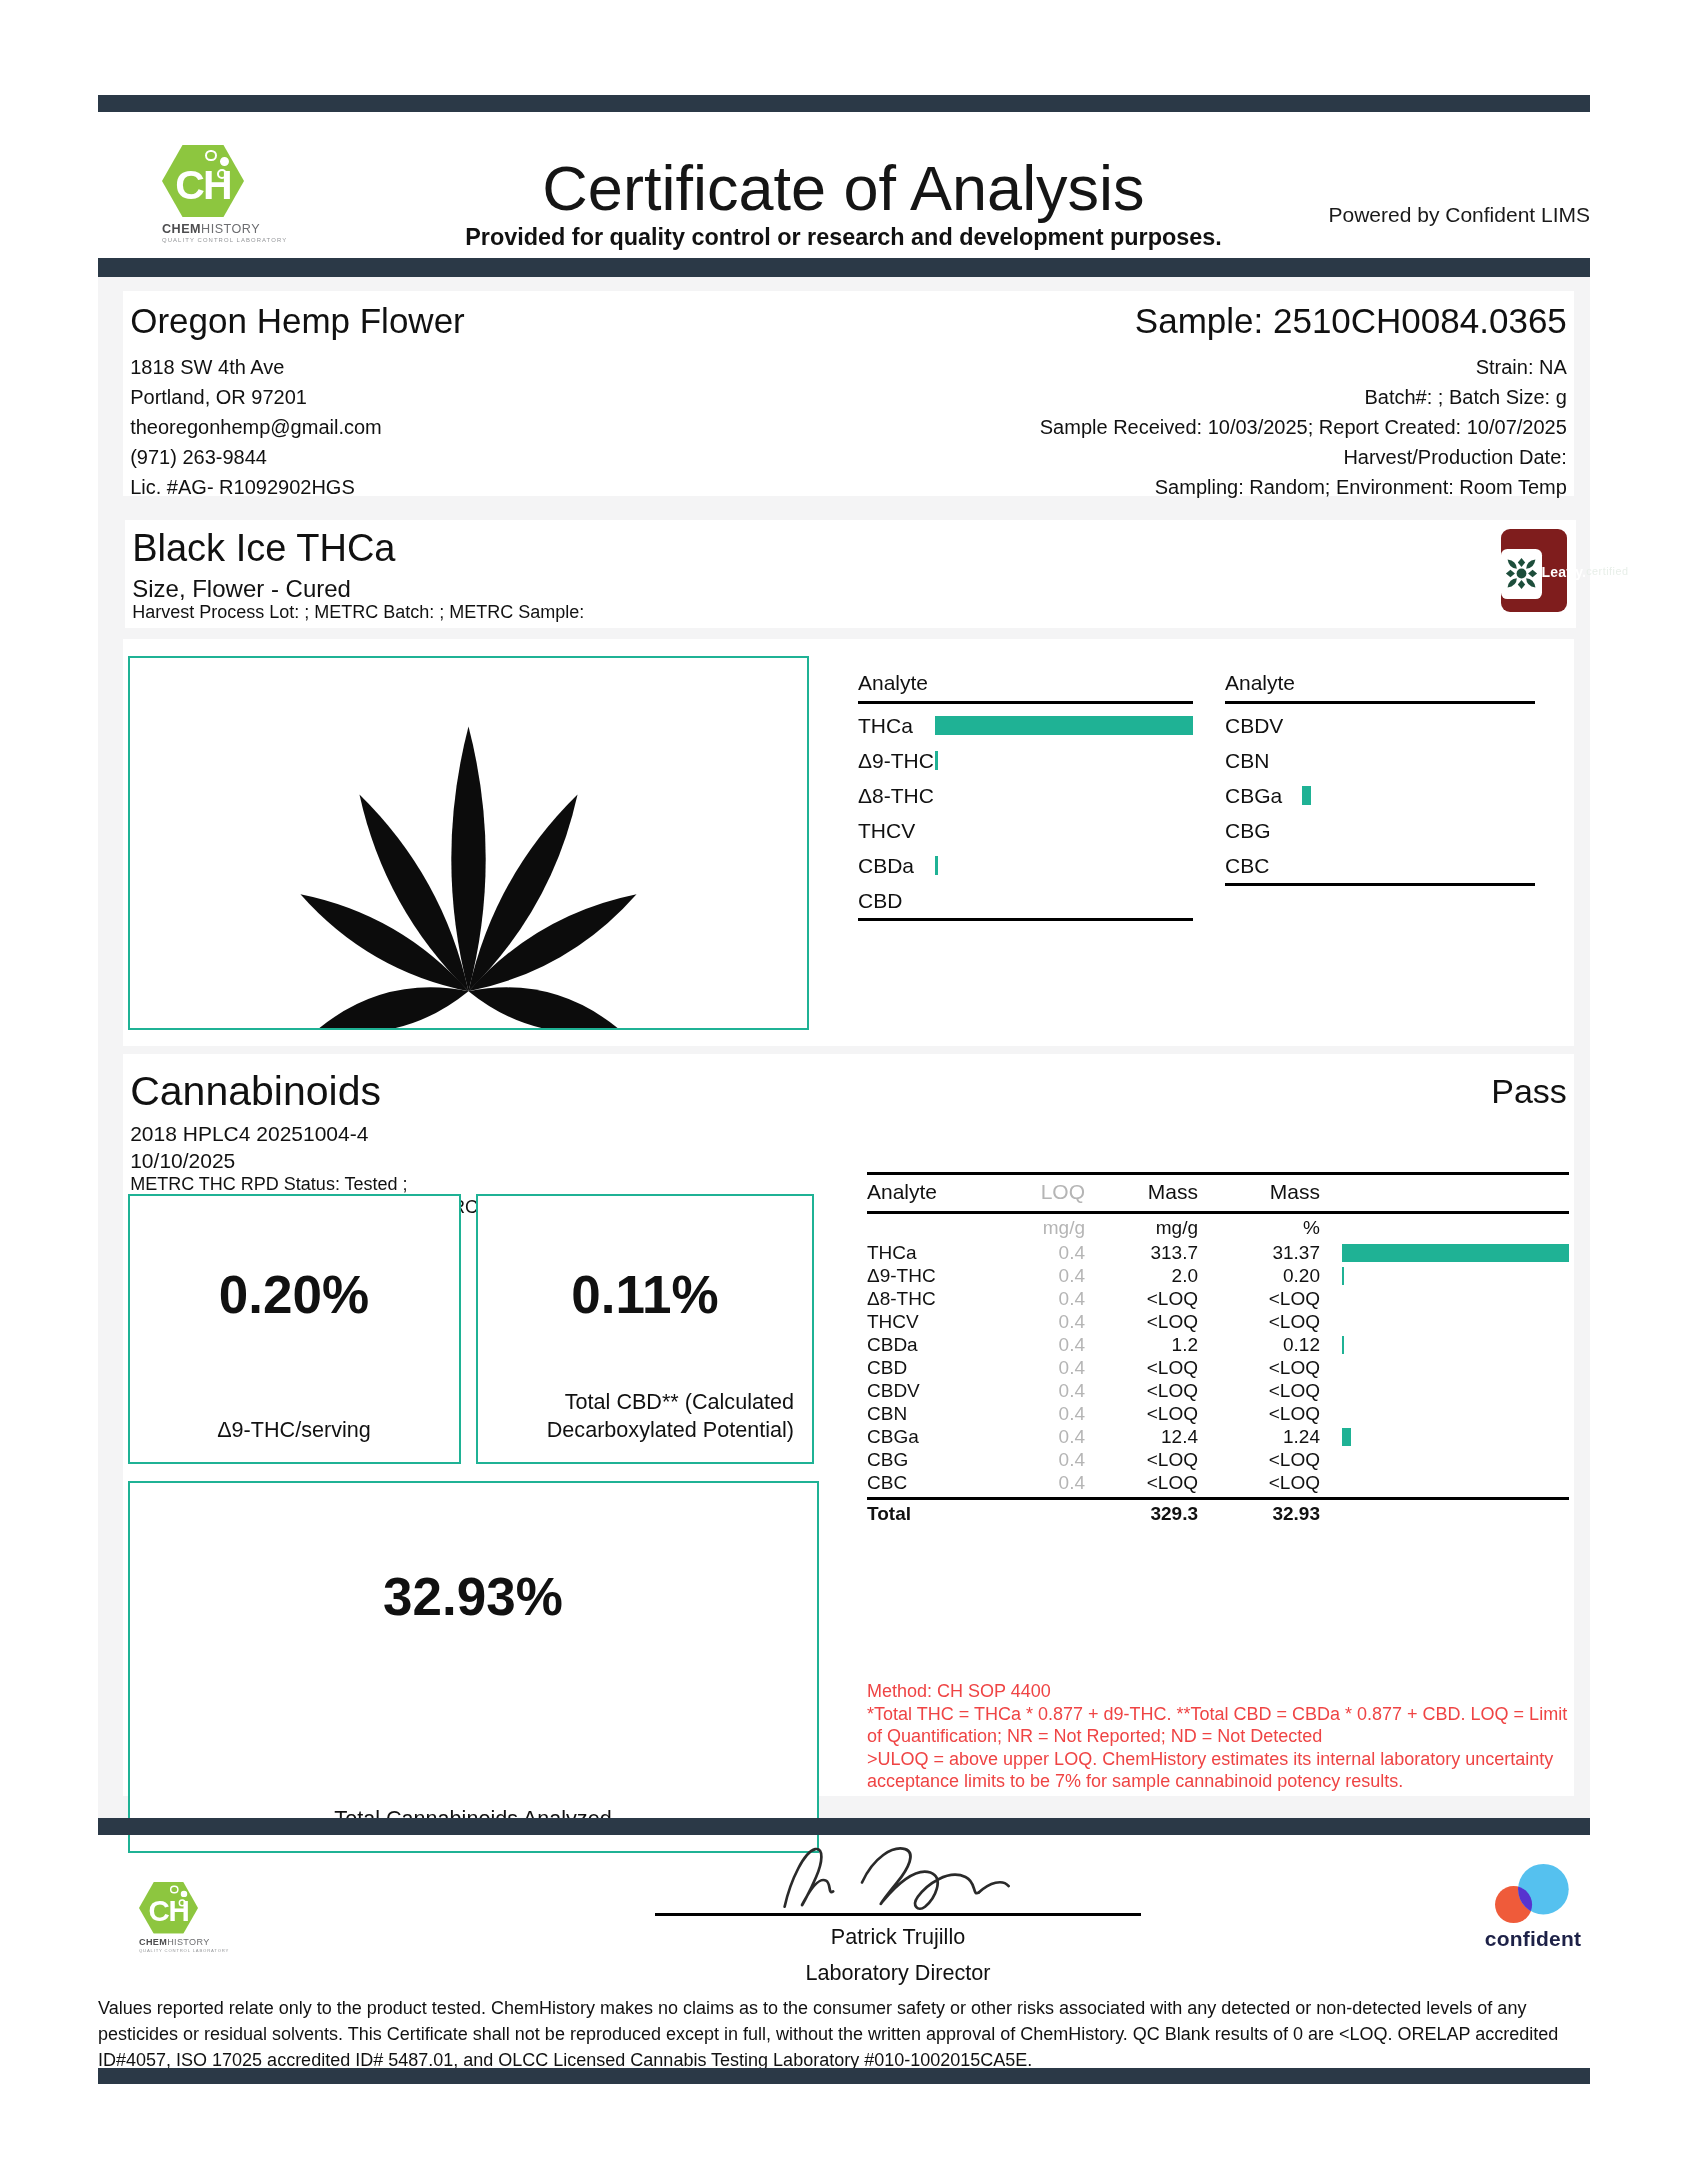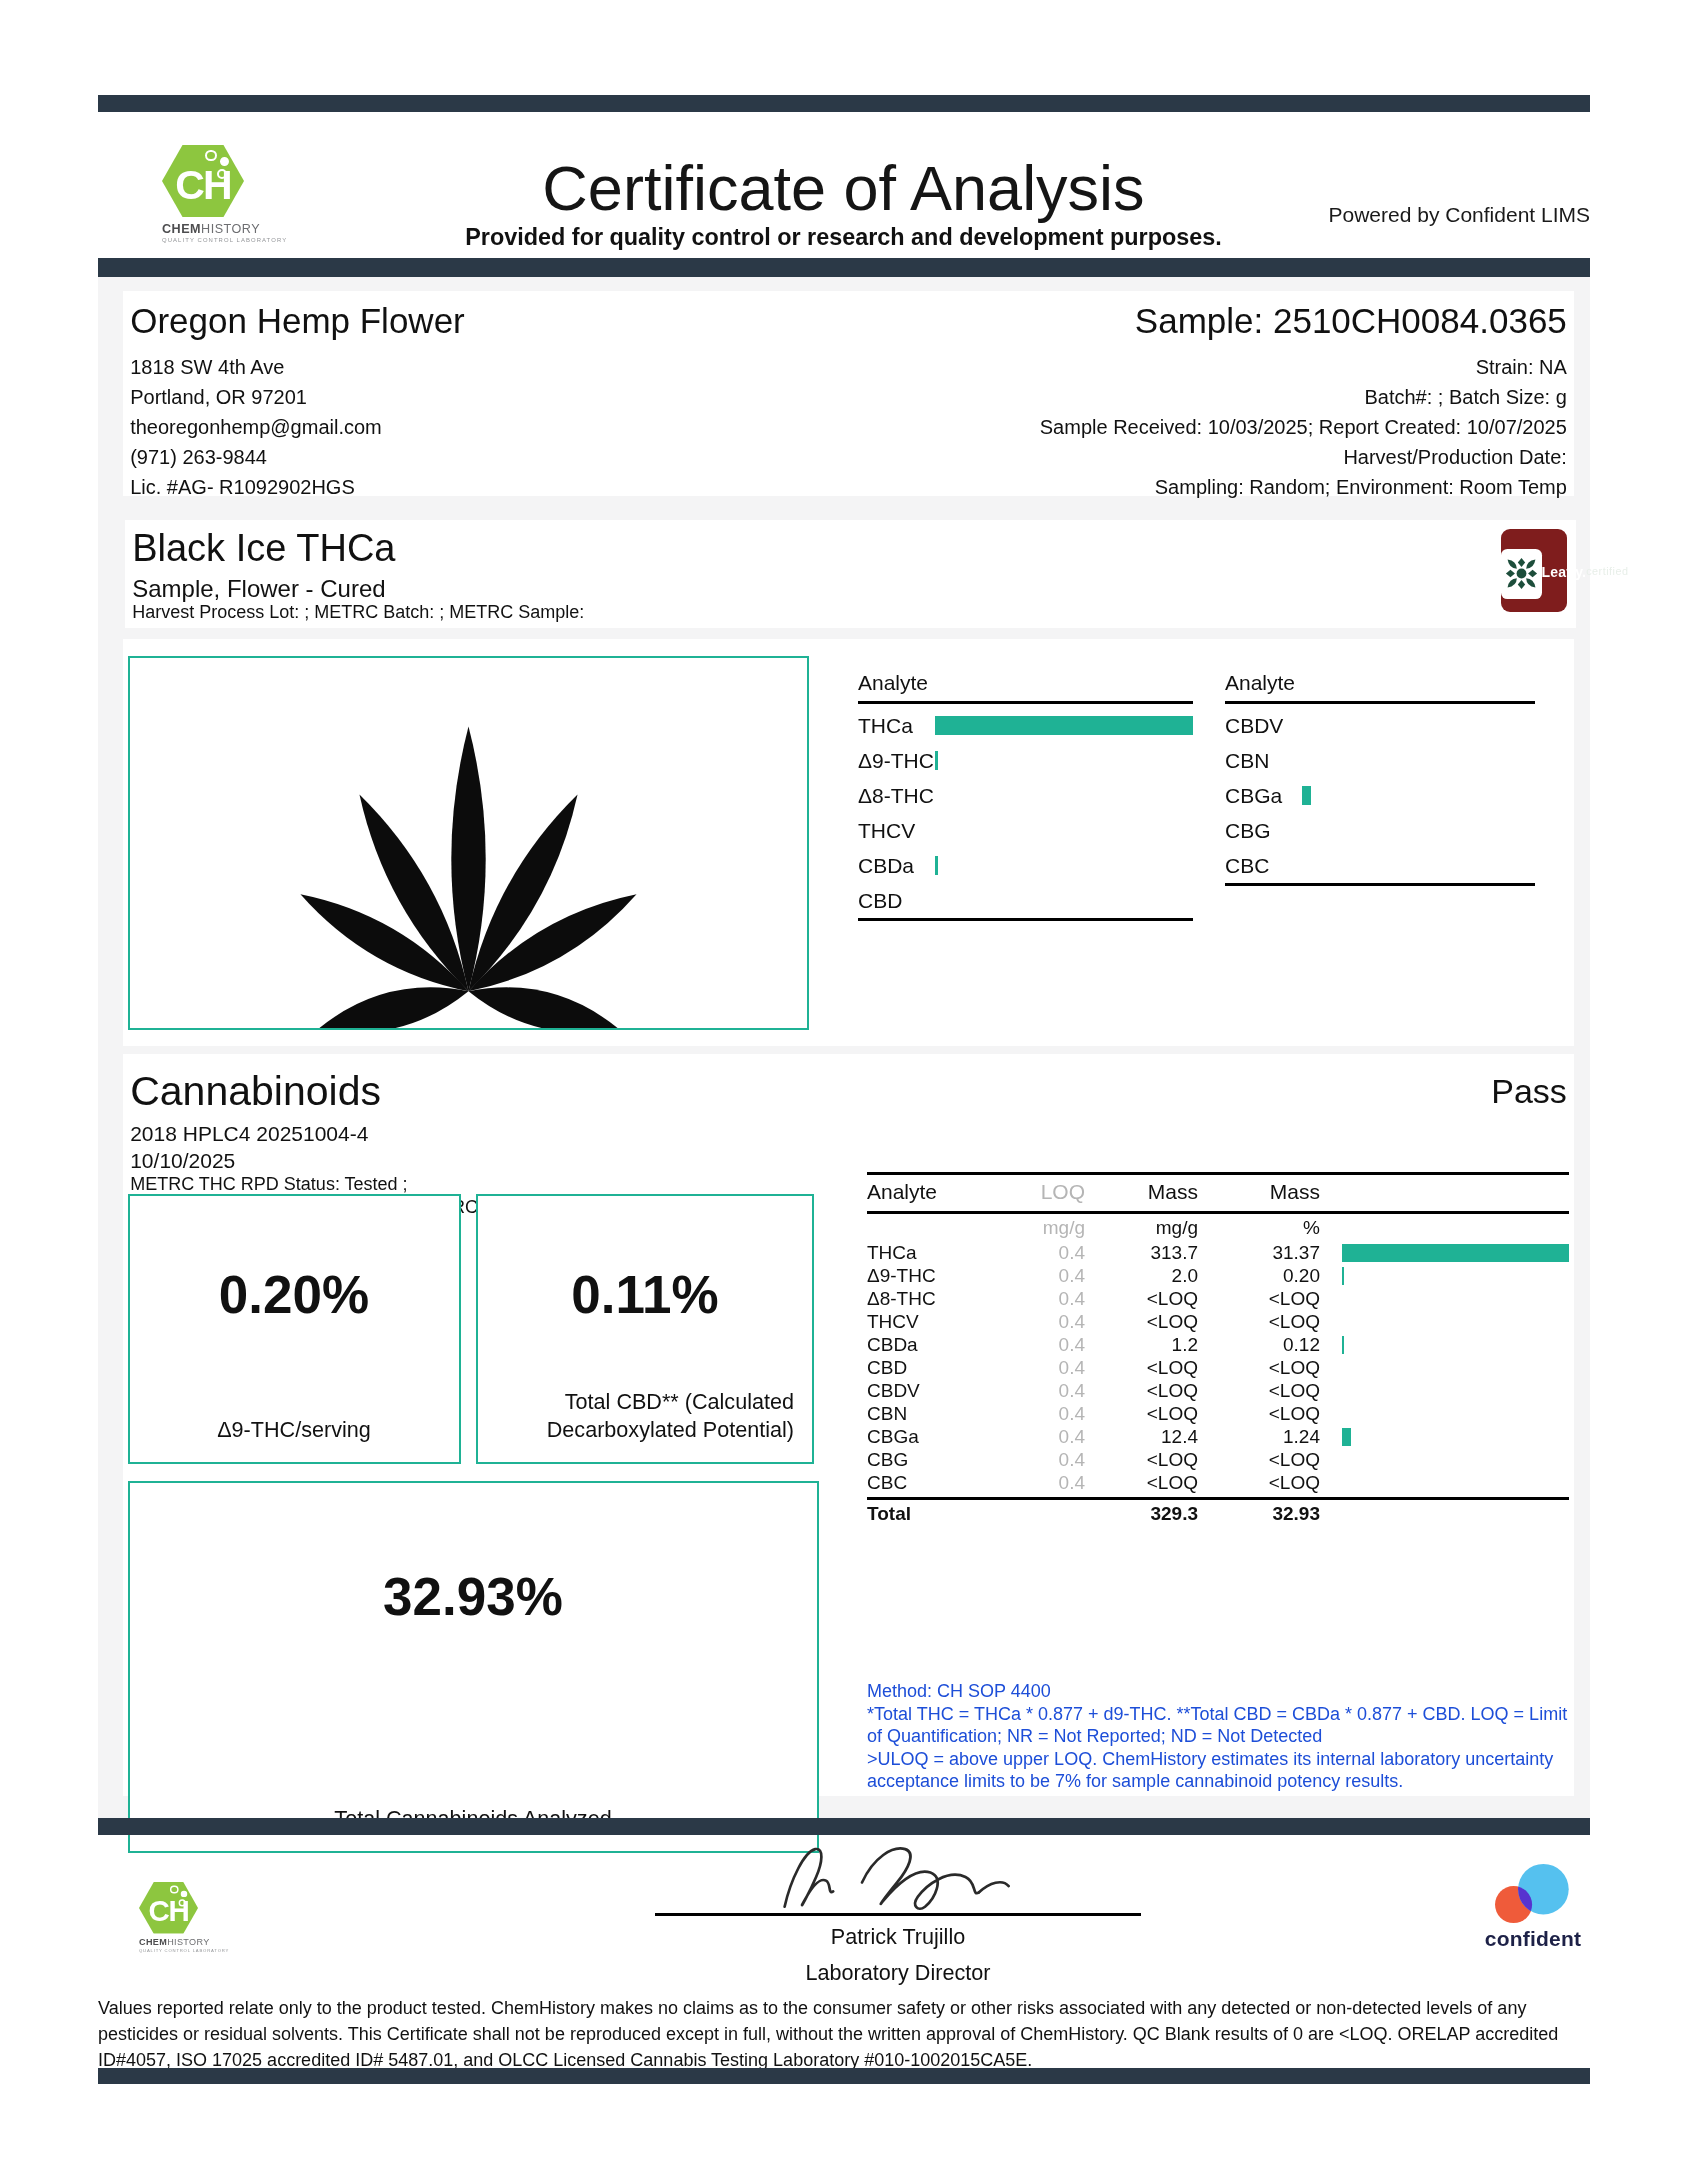--- a/index.html
+++ b/index.html
@@ -100,21 +100,21 @@
   .tc-mass { flex:0 0 113px; text-align:right; }
   .tc-pct  { flex:0 0 122px; text-align:right; }
   .tc-bar  { flex:1; padding-left:21.6px; }
   .gray { color:#b5b5b5; }
   .thead { font-size:21px; border-top:3.6px solid #000; border-bottom:3.2px solid #000; padding:5.4px 0 6.3px; }
   .tunits { padding:3.6px 0 1.8px; }
   .tdata { height:23px; }
   .tbar { height:18px; background:#1fb295; }
   .ttotal { border-top:3.2px solid #000; margin-top:2.7px; padding-top:4.5px; font-weight:700; height:27px; }
 
-  .method-notes { position:absolute; left:744px; top:626px; width:703px; font-size:18px; line-height:22.5px; color:#1d4ed8; }
+  .method-notes { position:absolute; left:744px; top:626px; width:703px; font-size:18px; line-height:22.5px; color:#ef4444; }
 
   
   .ch-logo-footer { left:139px; top:1882px; transform:scale(0.72); transform-origin:0 0; }
   .sig-block { position:absolute; left:655px; top:1839px; width:486px; text-align:center; }
   .sig-svg { display:block; margin:0 auto; }
   .sig-line { border-top:3.2px solid #000; margin-top:-2.7px; }
   .sig-name { font-size:21.6px; margin-top:7.2px; }
   .sig-title { font-size:21.6px; margin-top:10px; }
 
   .confident { position:absolute; left:1481px; top:1863px; width:104px; text-align:center; }
@@ -163,21 +163,21 @@
         <div class="info-line">Strain: NA</div>
         <div class="info-line">Batch#: ; Batch Size:  g</div>
         <div class="info-line">Sample Received: 10/03/2025; Report Created: 10/07/2025</div>
         <div class="info-line">Harvest/Production Date:</div>
         <div class="info-line">Sampling: Random; Environment: Room Temp</div>
       </div>
     </section>
 
     <section class="card card-product">
       <div class="product-name">Black Ice THCa</div>
-      <div class="product-type">Sample, Flower - Cured</div>
+      <div class="product-type">Size, Flower - Cured</div>
       <div class="product-meta">Harvest Process Lot: ; METRC Batch: ; METRC Sample:</div>
       <div class="leafly">
         <div class="leafly-tile">
           <svg width="41" height="41" viewBox="0 0 100 100">
             <g fill="#1d4e3b" transform="translate(50,50)">
               <circle r="12"></circle>
               <g id="lfp">
                   <path d="M0 -16 Q-13 -30 0 -48 Q13 -30 0 -16 Z" transform="rotate(45)"></path>
                 </g>
               <path d="M0 -16 Q-13 -30 0 -48 Q13 -30 0 -16 Z" transform="rotate(135)"></path>

